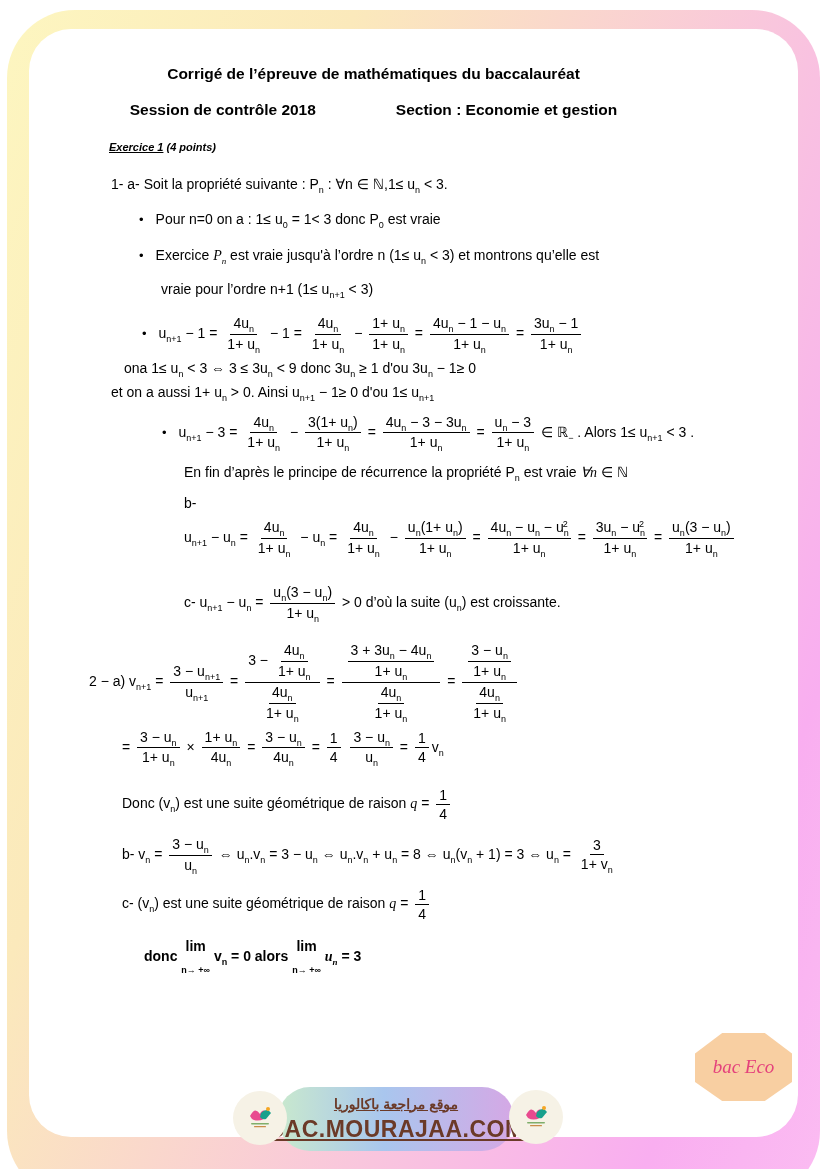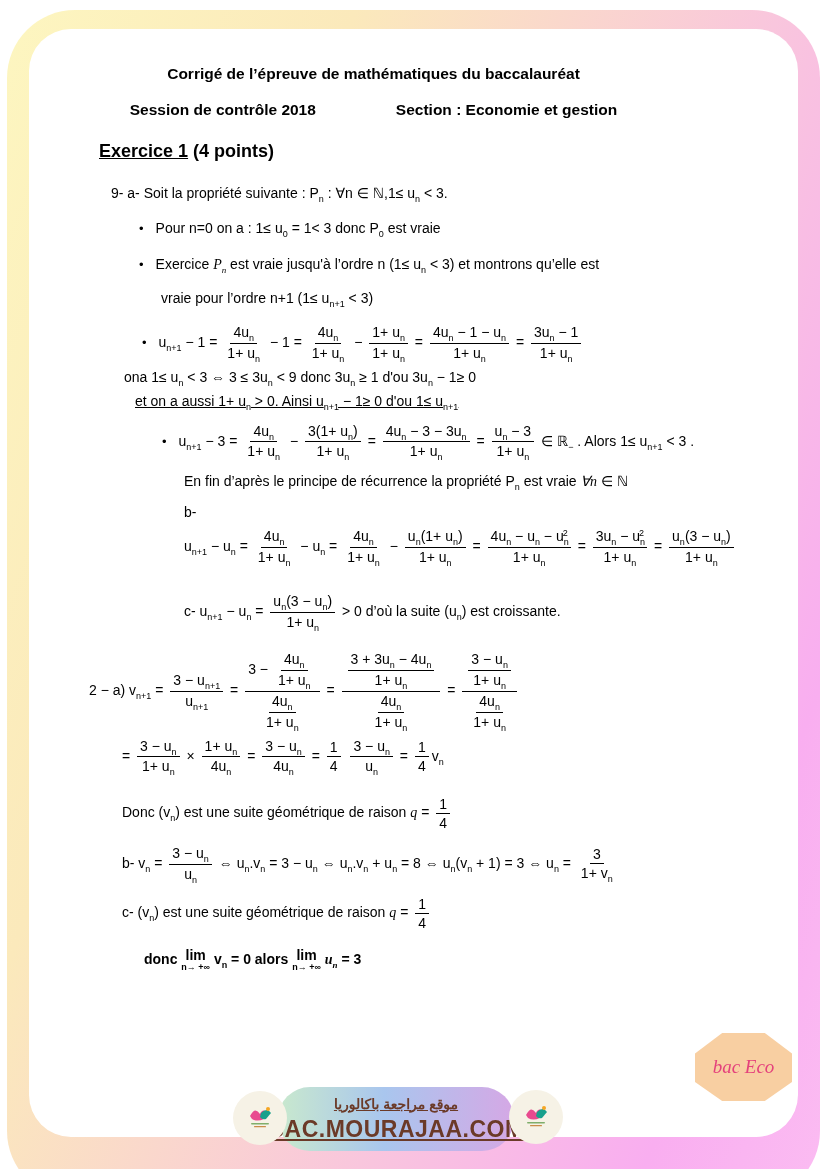--- a/index.html
+++ b/index.html
@@ -20,36 +20,36 @@
     position:absolute; left:29px; top:29px; right:29px; height:1108px;
     background:#ffffff; border-radius:42px;
   }
   .content {
     position:absolute; left:29px; top:29px; width:689px; height:1046px;
     padding:0 50px; overflow:visible;
   }
   .title { margin-top:36px; text-align:center; font-weight:bold; font-size:15.5px; }
   .subrow { margin-top:18px; display:flex; justify-content:center; gap:80px;
             font-weight:bold; font-size:15.5px; }
-  .exrow { margin-top:22px; margin-left:20px; font-weight:bold; font-size:18px; }
+  .exrow { margin-top:22px; margin-left:30px; font-weight:bold; font-size:11px;font-style:italic; }
   .exrow .exname { text-decoration:underline; }
 
   .mline { white-space:nowrap; font-size:14px; line-height:22px; }
   .mline .bullet { display:inline-block; margin-right:12px; font-size:13px; }
   .frac {
     display:inline-flex; flex-direction:column; align-items:center;
     vertical-align:middle; margin:0 3px; line-height:18px; text-align:center;
   }
   .frac > .num { border-bottom:1.3px solid #000; padding:0 3px; }
   .frac > .den { padding:0 3px; }
   sub { font-size:9px; line-height:1; }
   sup { font-size:9px; line-height:1; margin-left:-6px; vertical-align:super; }
   .it { font-family:"Liberation Serif", serif; font-style:italic; }
   .limw { display:inline-flex; flex-direction:column; align-items:center;
-          vertical-align:middle; line-height:15px; }
+          vertical-align:middle; line-height:15px;gap:12px; }
   .limw .limb { font-size:9px; line-height:9px; }
 
   
   .pill {
     position:absolute; left:278px; top:1087px; width:236px; height:64px;
     border-radius:32px; z-index:3;
     background:linear-gradient(90deg, var(--pill-green,#c9e9cd),
       var(--pill-blue,#a9c6ee) 45%, var(--pill-purple,#d5a8e5));
     display:flex; flex-direction:column; align-items:center; justify-content:center;
     gap:4px; cursor:pointer;
@@ -80,42 +80,42 @@
 <div class="content">
   <div class="title">Corrigé de l’épreuve de mathématiques du baccalauréat</div>
   <div class="subrow">
     <span>Session de contrôle 2018</span>
     <span>Section : Economie et gestion</span>
   </div>
   <div class="exrow">
     <span class="exname">Exercice 1</span><span> (4 points)</span>
   </div>
   <div id="mlines">
-      <div class="mline" style="margin-top: 20px; margin-left: 32px;"><span>9-  a- Soit la propriété  suivante : P</span><sub>n</sub><span> : ∀n ∈ ℕ,1≤ u</span><sub>n</sub><span> &lt; 3.</span></div>
+      <div class="mline" style="margin-top: 20px; margin-left: 32px;"><span>1-  a- Soit la propriété  suivante : P</span><sub>n</sub><span> : ∀n ∈ ℕ,1≤ u</span><sub>n</sub><span> &lt; 3.</span></div>
       <div class="mline" style="margin-top: 13px; margin-left: 60px;"><span class="bullet">•</span><span>Pour  n=0 on a : 1≤ u</span><sub>0</sub><span> = 1&lt; 3  donc P</span><sub>0</sub><span> est vraie</span></div>
       <div class="mline" style="margin-top: 13px; margin-left: 60px;"><span class="bullet">•</span><span>Exercice  </span><span class="it">P</span><sub class="it">n</sub><span> est vraie jusqu'à l’ordre n (1≤ u</span><sub>n</sub><span> &lt; 3) et montrons qu’elle est</span></div>
       <div class="mline" style="margin-top: 11px; margin-left: 82px;"><span>vraie pour l’ordre n+1 (1≤ u</span><sub>n+1</sub><span> &lt; 3)</span></div>
       <div class="mline" style="margin-top: 14px; margin-left: 63px;"><span class="bullet">•</span><span>u</span><sub>n+1</sub><span> − 1 = </span><span class="frac">
           <span class="num"><span>4u</span><sub>n</sub></span>
           <span class="den"><span>1+ u</span><sub>n</sub></span>
         </span><span> − 1 = </span><span class="frac">
           <span class="num"><span>4u</span><sub>n</sub></span>
           <span class="den"><span>1+ u</span><sub>n</sub></span>
         </span><span> − </span><span class="frac">
           <span class="num"><span>1+ u</span><sub>n</sub></span>
           <span class="den"><span>1+ u</span><sub>n</sub></span>
         </span><span> = </span><span class="frac">
           <span class="num"><span>4u</span><sub>n</sub><span> − 1 − u</span><sub>n</sub></span>
           <span class="den"><span>1+ u</span><sub>n</sub></span>
         </span><span> = </span><span class="frac">
           <span class="num"><span>3u</span><sub>n</sub><span> − 1</span></span>
           <span class="den"><span>1+ u</span><sub>n</sub></span>
         </span></div>
       <div class="mline" style="margin-top: 2px; margin-left: 45px;"><span>ona 1≤ u</span><sub>n</sub><span> &lt; 3 ⇔ 3 ≤ 3u</span><sub>n</sub><span> &lt; 9  donc  3u</span><sub>n</sub><span> ≥ 1  d'ou  3u</span><sub>n</sub><span> − 1≥ 0</span></div>
-      <div class="mline" style="margin-top: 2px; margin-left: 56px; text-decoration: underline;"><span>et  on a  aussi  1+ u</span><sub>n</sub><span> &gt; 0. Ainsi u</span><sub>n+1</sub><span> − 1≥ 0  d'ou  1≤ u</span><sub>n+1</sub></div>
+      <div class="mline" style="margin-top: 2px; margin-left: 32px;"><span>et  on a  aussi  1+ u</span><sub>n</sub><span> &gt; 0. Ainsi u</span><sub>n+1</sub><span> − 1≥ 0  d'ou  1≤ u</span><sub>n+1</sub></div>
       <div class="mline" style="margin-top: 10px; margin-left: 83px;"><span class="bullet">•</span><span>u</span><sub>n+1</sub><span> − 3 = </span><span class="frac">
           <span class="num"><span>4u</span><sub>n</sub></span>
           <span class="den"><span>1+ u</span><sub>n</sub></span>
         </span><span> − </span><span class="frac">
           <span class="num"><span>3(1+ u</span><sub>n</sub><span>)</span></span>
           <span class="den"><span>1+ u</span><sub>n</sub></span>
         </span><span> = </span><span class="frac">
           <span class="num"><span>4u</span><sub>n</sub><span> − 3 − 3u</span><sub>n</sub></span>
           <span class="den"><span>1+ u</span><sub>n</sub></span>
         </span><span> = </span><span class="frac">

